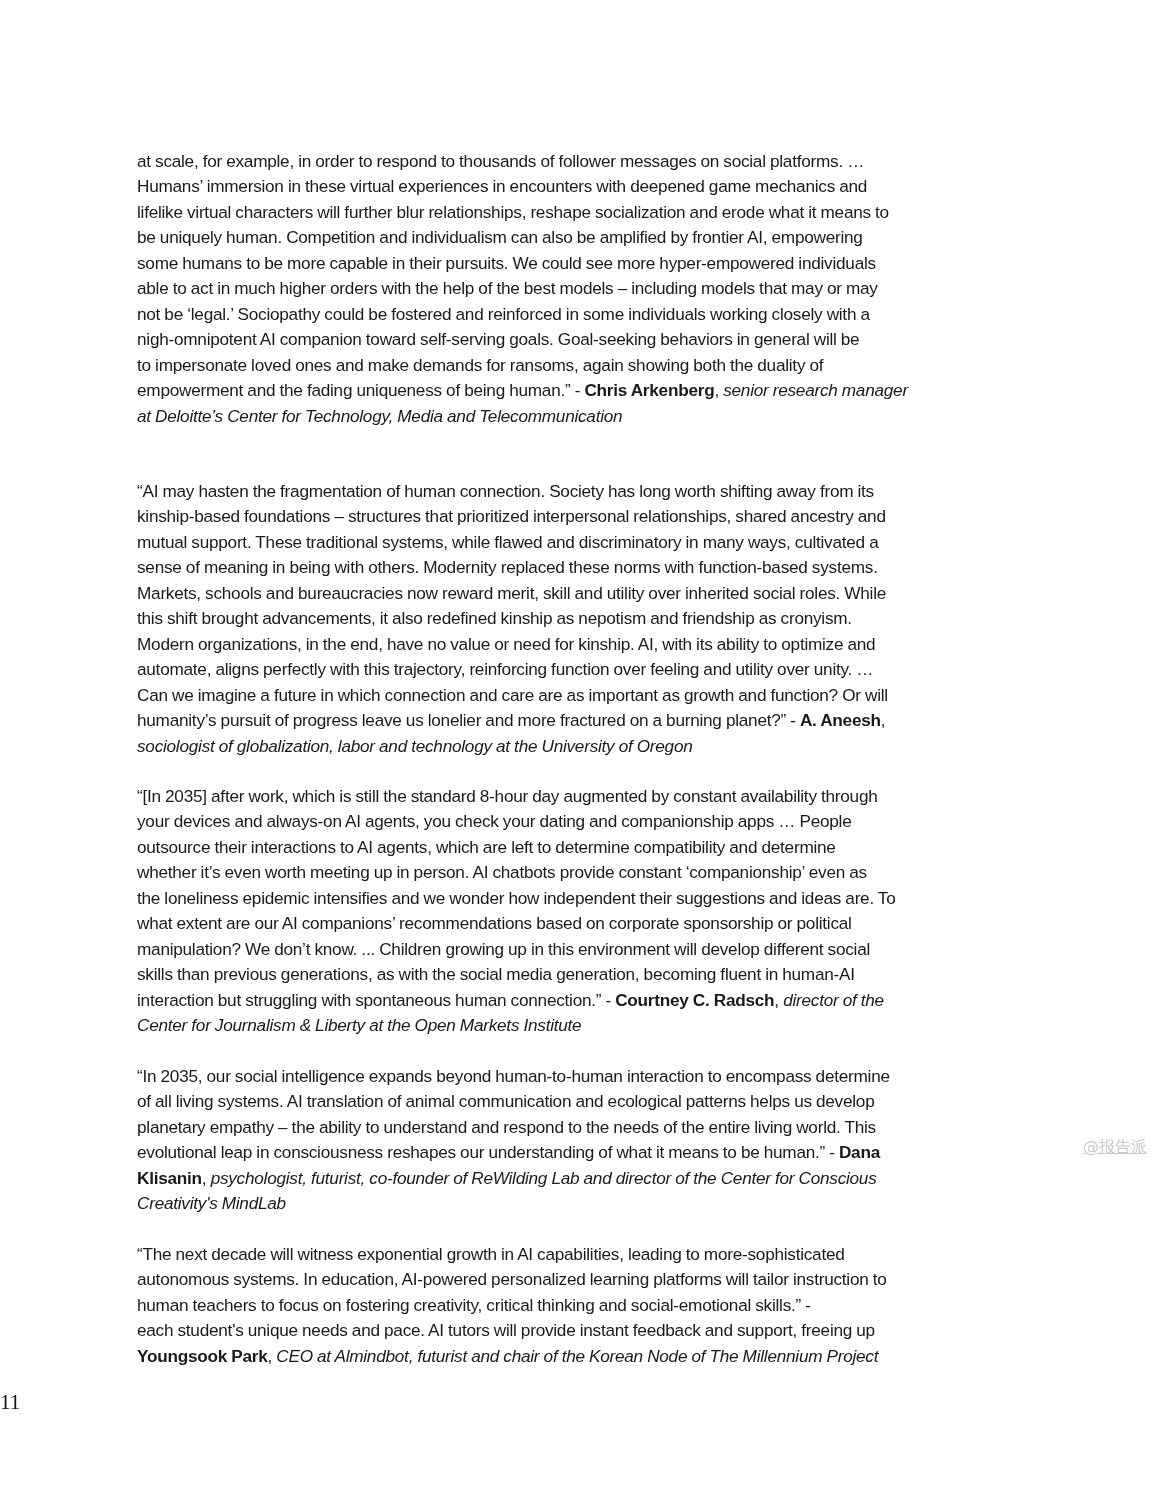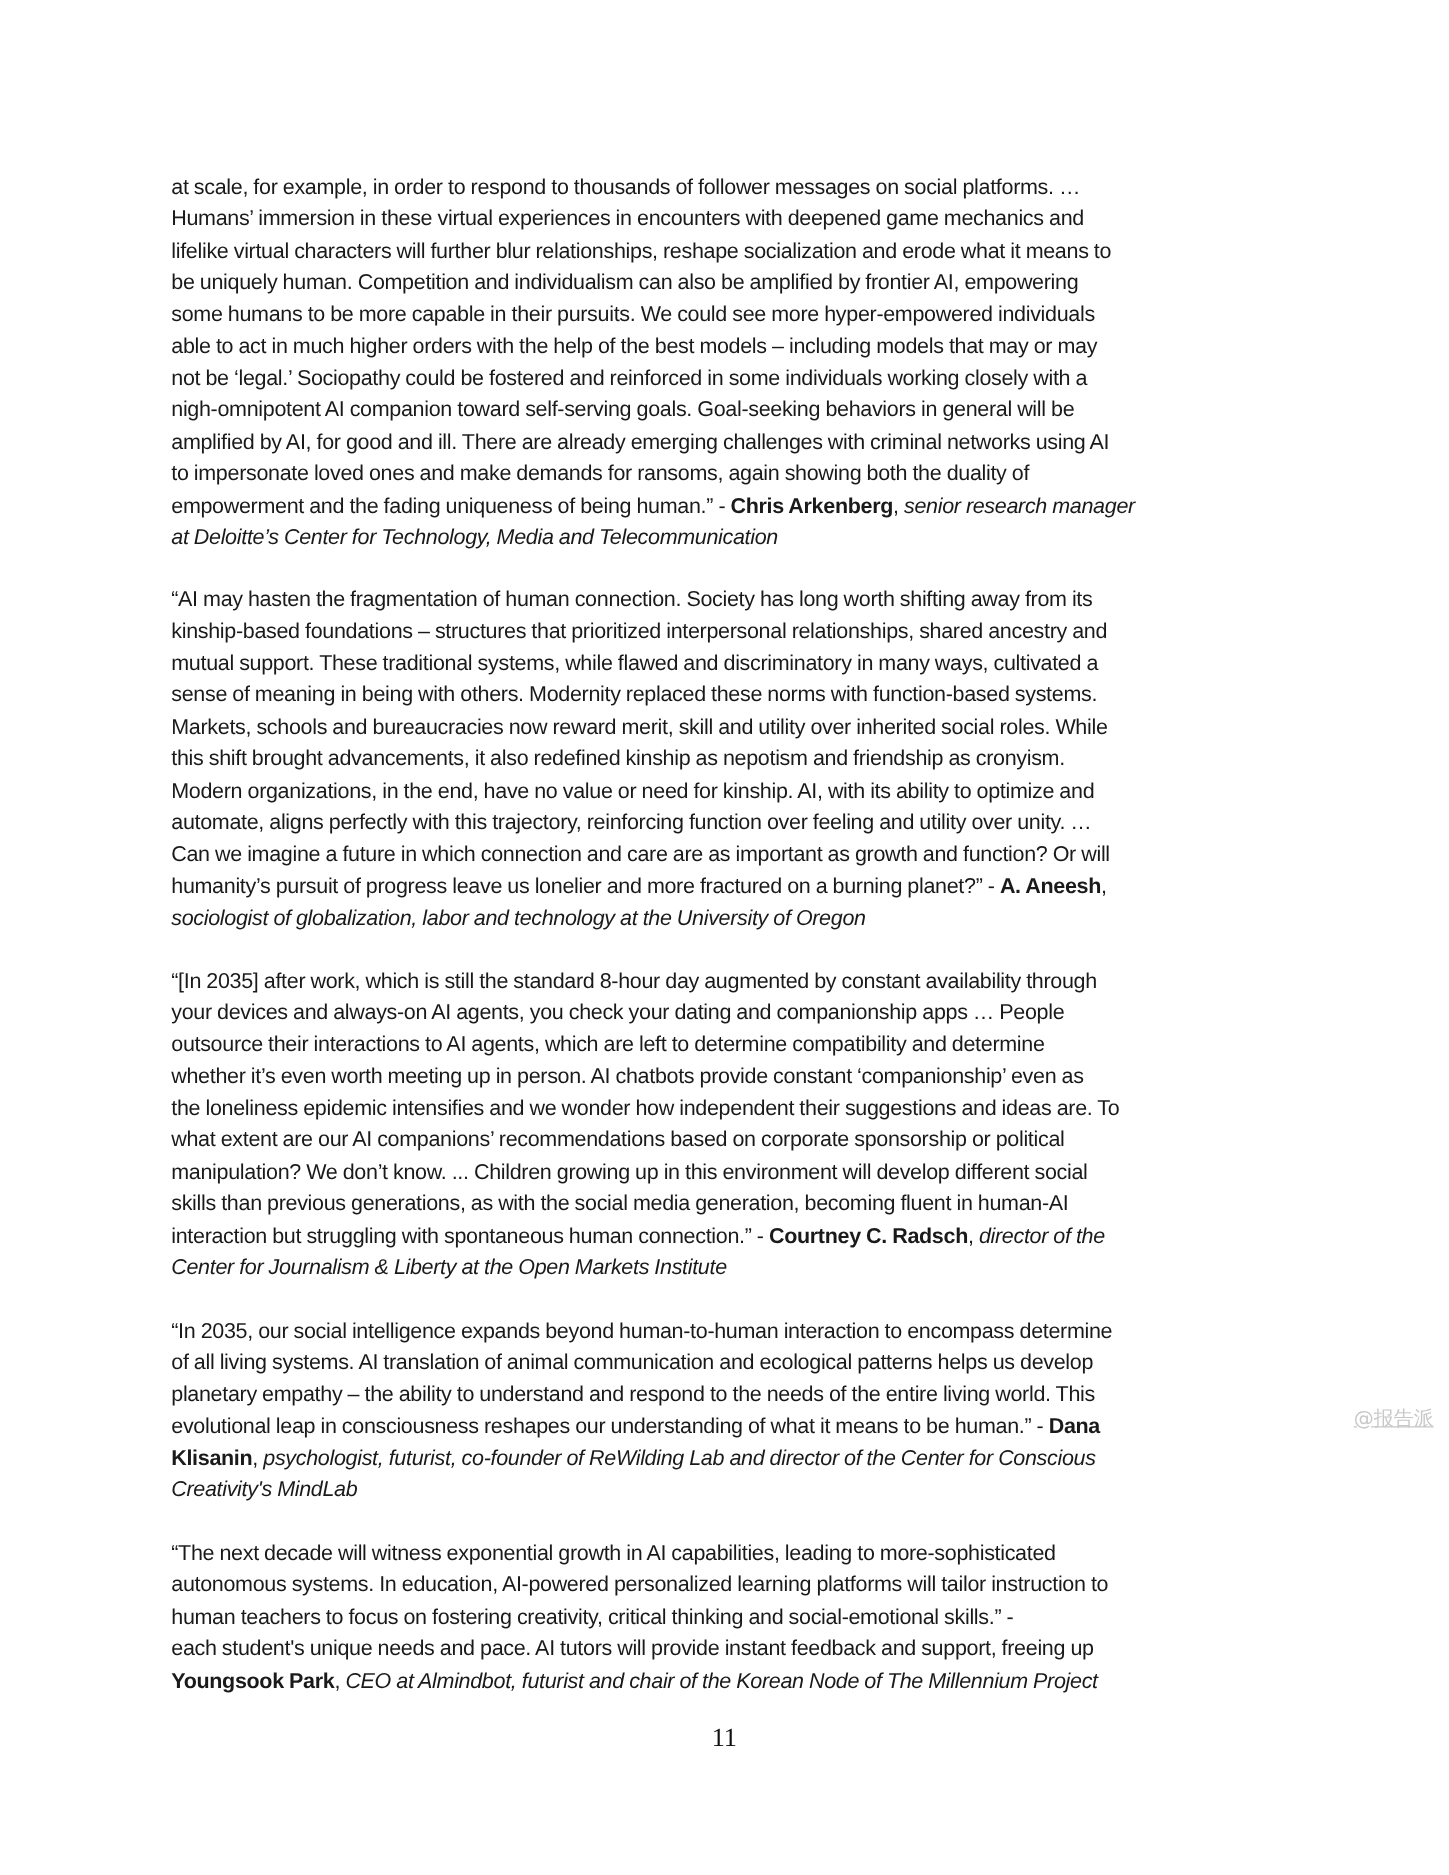--- a/index.html
+++ b/index.html
@@ -9,21 +9,21 @@
   }
   body {
     width: 1159px;
     height: 1500px;
     position: relative;
     overflow: hidden;
     color: #1a1a1a;
   }
   .page {
     position: absolute;
-    left: 0; top: 0;
+    left: 0; top: 12px;
     width: 1159px; height: 1156px;
   }
   .para {
     position: absolute;
     left: 137px;
     width: 900px;
     font-family: "Liberation Sans", sans-serif;
     font-size: 17.2px;
     line-height: 25.45px;
     letter-spacing: -0.25px;
@@ -38,21 +38,21 @@
   #p1 { top: 137px; }
   #p2 { top: 467px; }
   #p3 { top: 772px; }
   #p4 { top: 1052px; }
   #p5 { top: 1230px; }
   .page-number {
     position: absolute;
     top: 1378px;
     left: 0;
     width: 1159px;
-    text-align: center;
+    text-align: left;
     font-family: "Liberation Serif", serif;
     font-size: 21px;
     color: #111;
   }
   .watermark {
     position: absolute;
     right: 12px;
     bottom: 10px;
     font-family: "DejaVu Sans", sans-serif;
     font-size: 16px;
@@ -67,21 +67,20 @@
 
   <div class="para" id="p1">
     <span class="line">at scale, for example, in order to respond to thousands of follower messages on social platforms. …</span>
     <span class="line">Humans’ immersion in these virtual experiences in encounters with deepened game mechanics and</span>
     <span class="line">lifelike virtual characters will further blur relationships, reshape socialization and erode what it means to</span>
     <span class="line">be uniquely human. Competition and individualism can also be amplified by frontier AI, empowering</span>
     <span class="line">some humans to be more capable in their pursuits. We could see more hyper-empowered individuals</span>
     <span class="line">able to act in much higher orders with the help of the best models – including models that may or may</span>
     <span class="line">not be ‘legal.’ Sociopathy could be fostered and reinforced in some individuals working closely with a</span>
     <span class="line">nigh-omnipotent AI companion toward self-serving goals. Goal-seeking behaviors in general will be</span>
-    <span class="line">amplified by AI, for good and ill. There are already emerging challenges with criminal networks using AI</span>
     <span class="line">to impersonate loved ones and make demands for ransoms, again showing both the duality of</span>
     <span class="line"><span>empowerment and the fading uniqueness of being human.” - </span><span class="name">Chris Arkenberg</span>, <span class="role">senior research manager</span></span>
     <span class="line role">at Deloitte’s Center for Technology, Media and Telecommunication</span>
   </div>
 
   <div class="para" id="p2">
     <span class="line">“AI may hasten the fragmentation of human connection. Society has long worth shifting away from its</span>
     <span class="line">kinship-based foundations – structures that prioritized interpersonal relationships, shared ancestry and</span>
     <span class="line">mutual support. These traditional systems, while flawed and discriminatory in many ways, cultivated a</span>
     <span class="line">sense of meaning in being with others. Modernity replaced these norms with function-based systems.</span>

